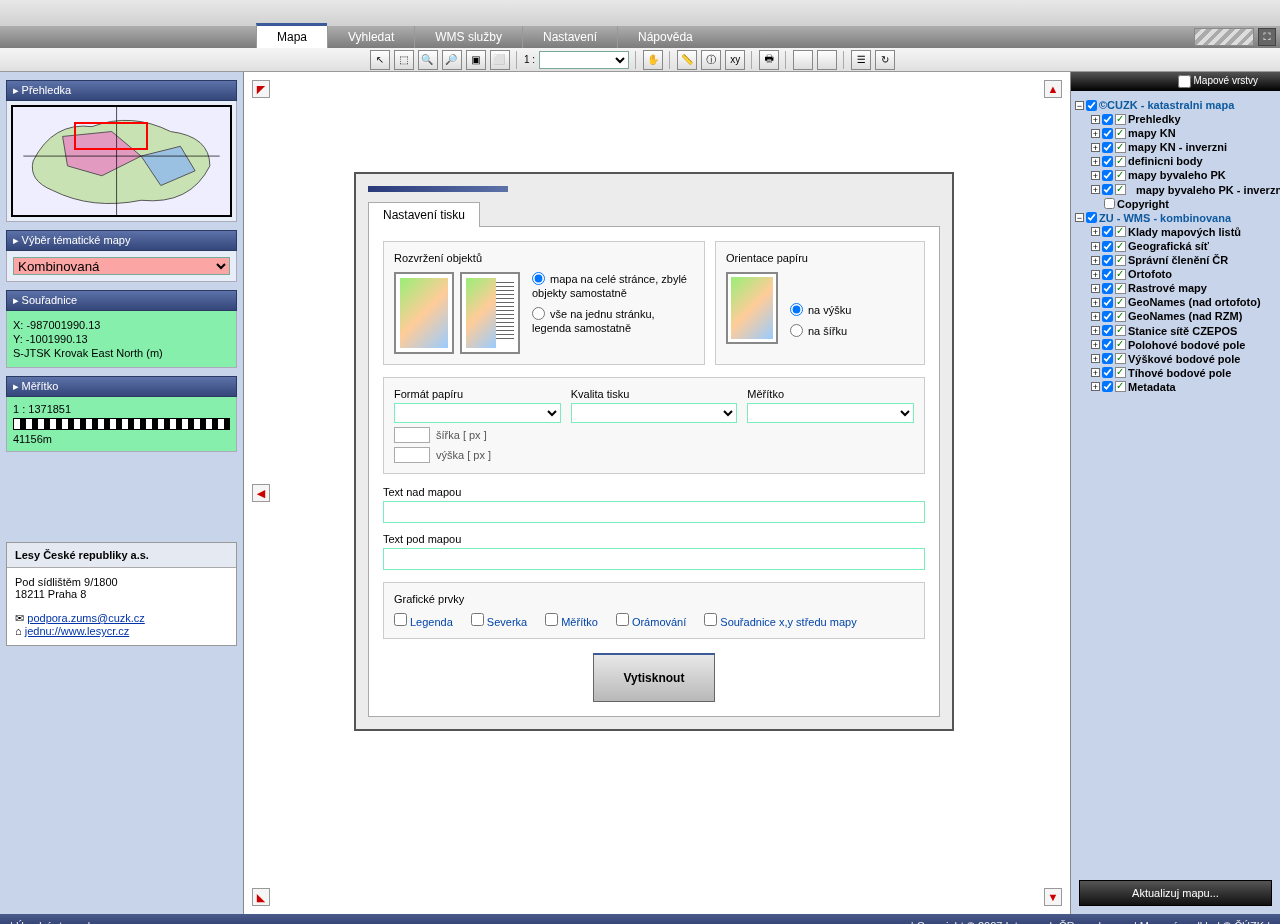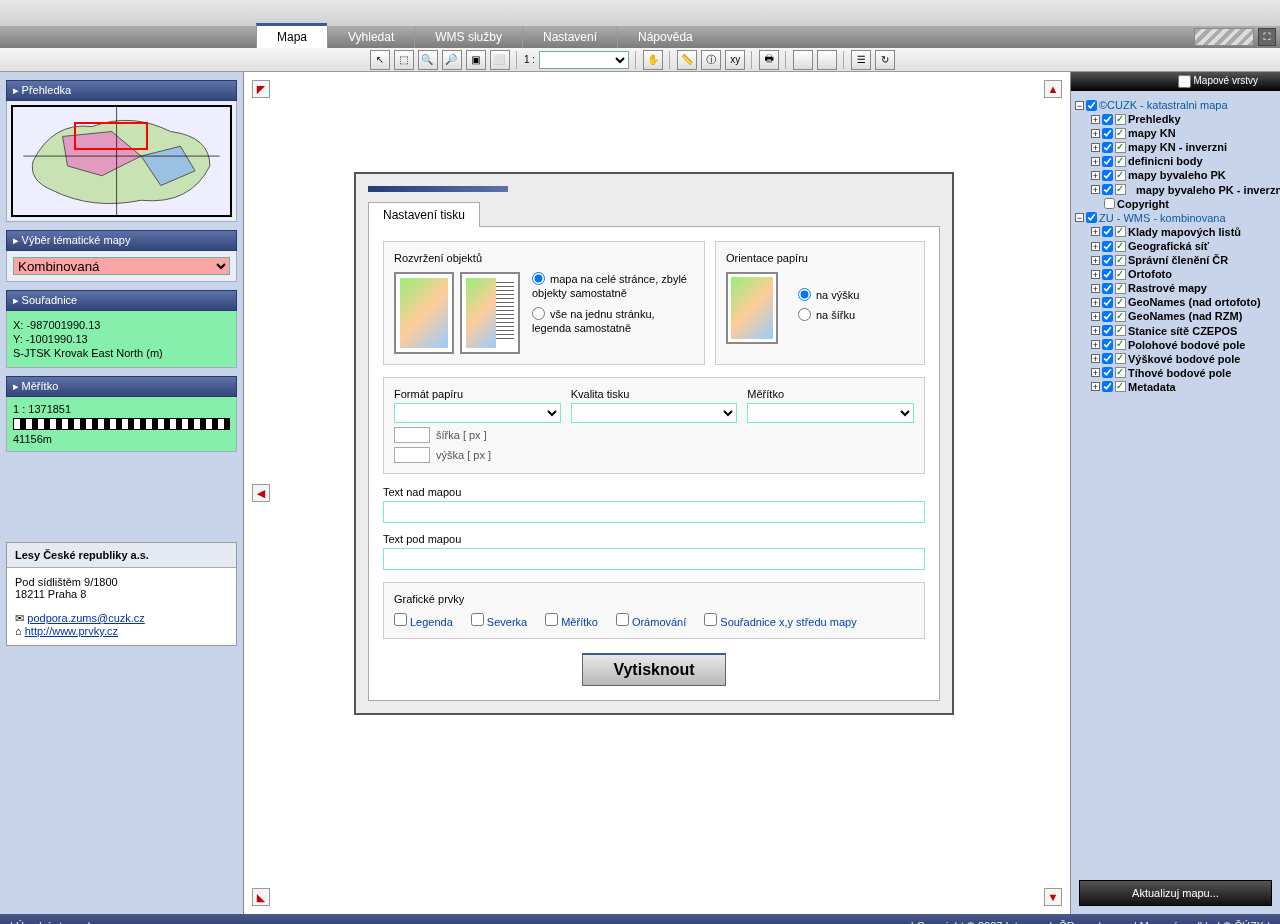--- a/index.html
+++ b/index.html
@@ -69,28 +69,28 @@
 .fmt-col { flex: 1; }
 .fmt-col label { font-size: 11px; display: block; margin-bottom: 3px; }
 .fmt-select { width: 100%; height: 20px; border: 1px solid #7eb; background: #fff; }
 .dim-row { display: flex; align-items: center; gap: 6px; margin-top: 4px; }
 .dim-row input { width: 36px; height: 16px; border: 1px solid #aaa; }
 .dim-row span { font-size: 11px; color: #555; }
 .txt-field { width: 100%; height: 22px; border: 1px solid #7eb; background: #fff; margin-top: 3px; }
 .chk-row { display: flex; gap: 18px; flex-wrap: wrap; }
 .chk-row label { font-size: 11px; color: #0044aa; }
 .chk-row input { margin-right: 3px; }
-.print-btn { display: block; margin: 14px auto 0; padding: 6px 30px; background: linear-gradient(#e8e8e8, #b8b8b8); border: 1px solid #666; border-top: 2px solid #3a5a9a; font-weight: bold; font-size: 16px; cursor: pointer; }
+.print-btn { display: block; margin: 14px auto 0; padding: 16px 30px; background: linear-gradient(#e8e8e8, #b8b8b8); border: 1px solid #666; border-top: 2px solid #3a5a9a; font-weight: bold; font-size: 12px; cursor: pointer; }
 
 .tree { padding: 6px 4px; font-size: 11px; }
 .tree-node { margin: 1px 0; white-space: nowrap; }
 .tree-toggle { display: inline-block; width: 9px; height: 9px; border: 1px solid #666; background: #fff; text-align: center; line-height: 8px; font-size: 9px; margin-right: 2px; cursor: pointer; vertical-align: middle; }
 .tree-chk { width: 11px; height: 11px; vertical-align: middle; margin-right: 2px; }
 .tree-label { vertical-align: middle; }
-.tree-label.root { font-weight: normal; color: #0d5aa0; }
+.tree-label.root { font-weight: bold; color: #0d5aa0; }
 .tree-children { padding-left: 16px; }
 .tree-chk2 { display: inline-block; width: 11px; height: 11px; border: 1px solid #888; background: #fff; vertical-align: middle; margin-right: 2px; position: relative; }
 .tree-chk2.on::after { content: '✓'; position: absolute; left: 0; top: -2px; font-size: 10px; color: #070; }
 
 .update-btn { margin: 0 8px 8px 8px; padding: 6px; text-align: center; background: linear-gradient(#555, #111); color: #fff; border: 1px solid #000; cursor: pointer; font-size: 11px; }
 
 .footer { height: 24px; background: linear-gradient(#4a5a8a, #1a2a5a); color: #fff; display: flex; align-items: center; padding: 0 10px; font-size: 11px; justify-content: space-between; }
 .footer span { opacity: .9; }
 </style>
 </head>
@@ -173,21 +173,21 @@
       <div class="scale-bar"></div>
       <div>41156m</div>
     </div>
 
     <div class="company-box">
       <div class="company-hdr">Lesy České republiky a.s.</div>
       <div>Pod sídlištěm 9/1800</div>
       <div>18211 Praha 8</div>
       <br>
       <div>✉ <a href="#">podpora.zums@cuzk.cz</a></div>
-      <div>⌂ <a href="#">http://www.prvky.cz</a></div>
+      <div>⌂ <a href="#">jednu://www.lesycr.cz</a></div>
     </div>
   </div>
 
   <div class="middle-area">
     <div class="map-corner mc-tl">◤</div>
     <div class="map-corner mc-tr">▲</div>
     <div class="map-corner mc-ml">◀</div>
     <div class="map-corner mc-bl">◣</div>
     <div class="map-corner mc-br">▼</div>
 
@@ -209,21 +209,21 @@
                 </div>
               </div>
               <div class="radio-grp">
                 <label><input type="radio" name="lay" checked="" style=""><span>mapa na celé stránce, zbylé objekty samostatně</span></label>
                 <label><input type="radio" name="lay" style=""><span>vše na jednu stránku, legenda samostatně</span></label>
               </div>
             </div>
           </div>
           <div class="dlg-box" style="width:210px;">
             <div class="dlg-title">Orientace papíru</div>
-            <div style="display:flex; gap:20px; align-items:center;">
+            <div style="display:flex; gap:12px; align-items:flex-end;">
               <div class="thumb" style="width:52px;height:72px;">
                   <div class="thumb-inner" style="inset:3px;"></div>
                 </div>
               <div class="radio-grp">
                 <label><input type="radio" name="ori" checked="" style=""><span>na výšku</span></label>
                 <label><input type="radio" name="ori" style=""><span>na šířku</span></label>
               </div>
             </div>
           </div>
         </div>

